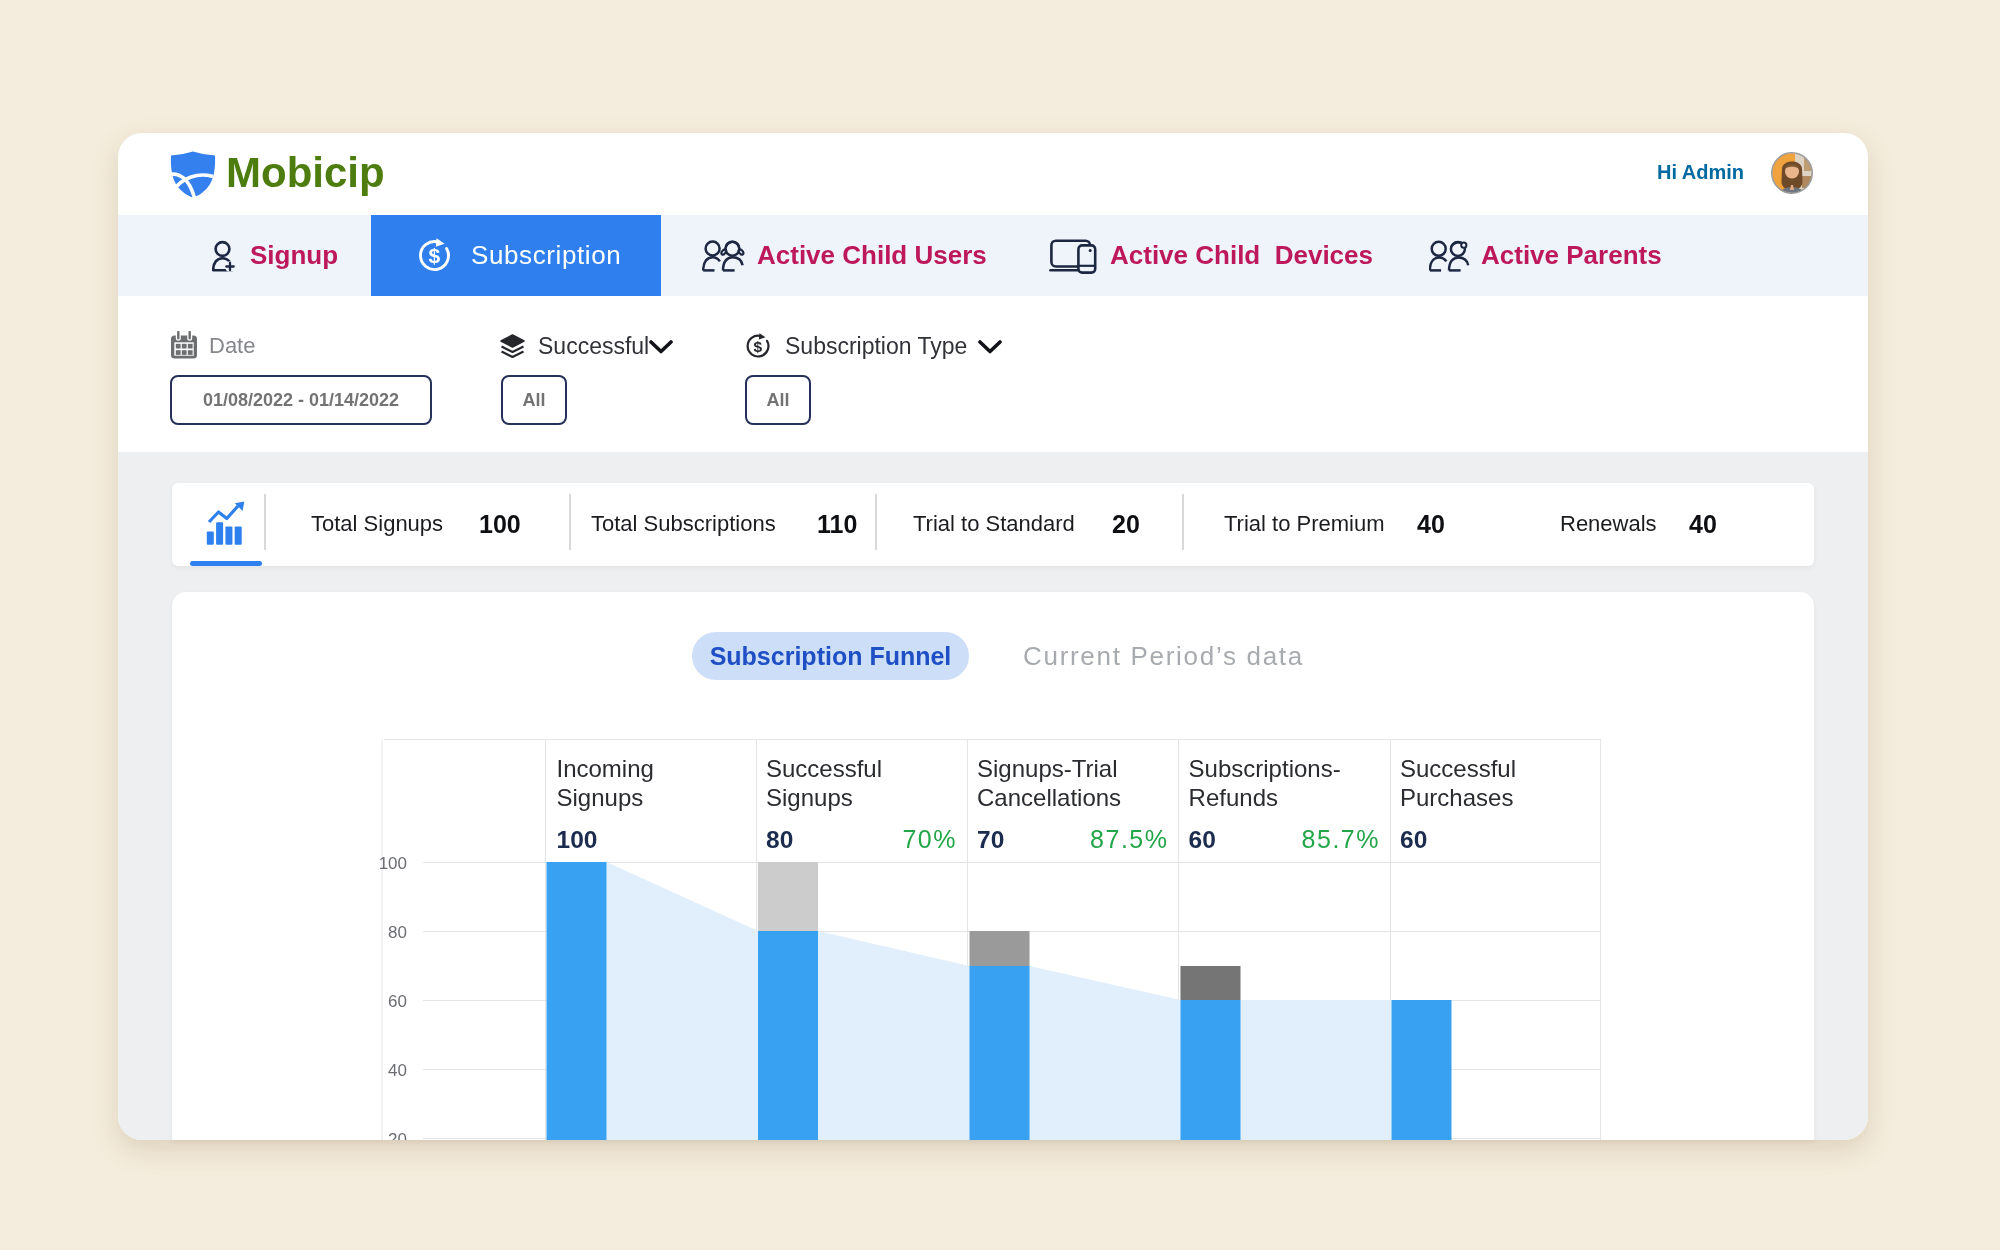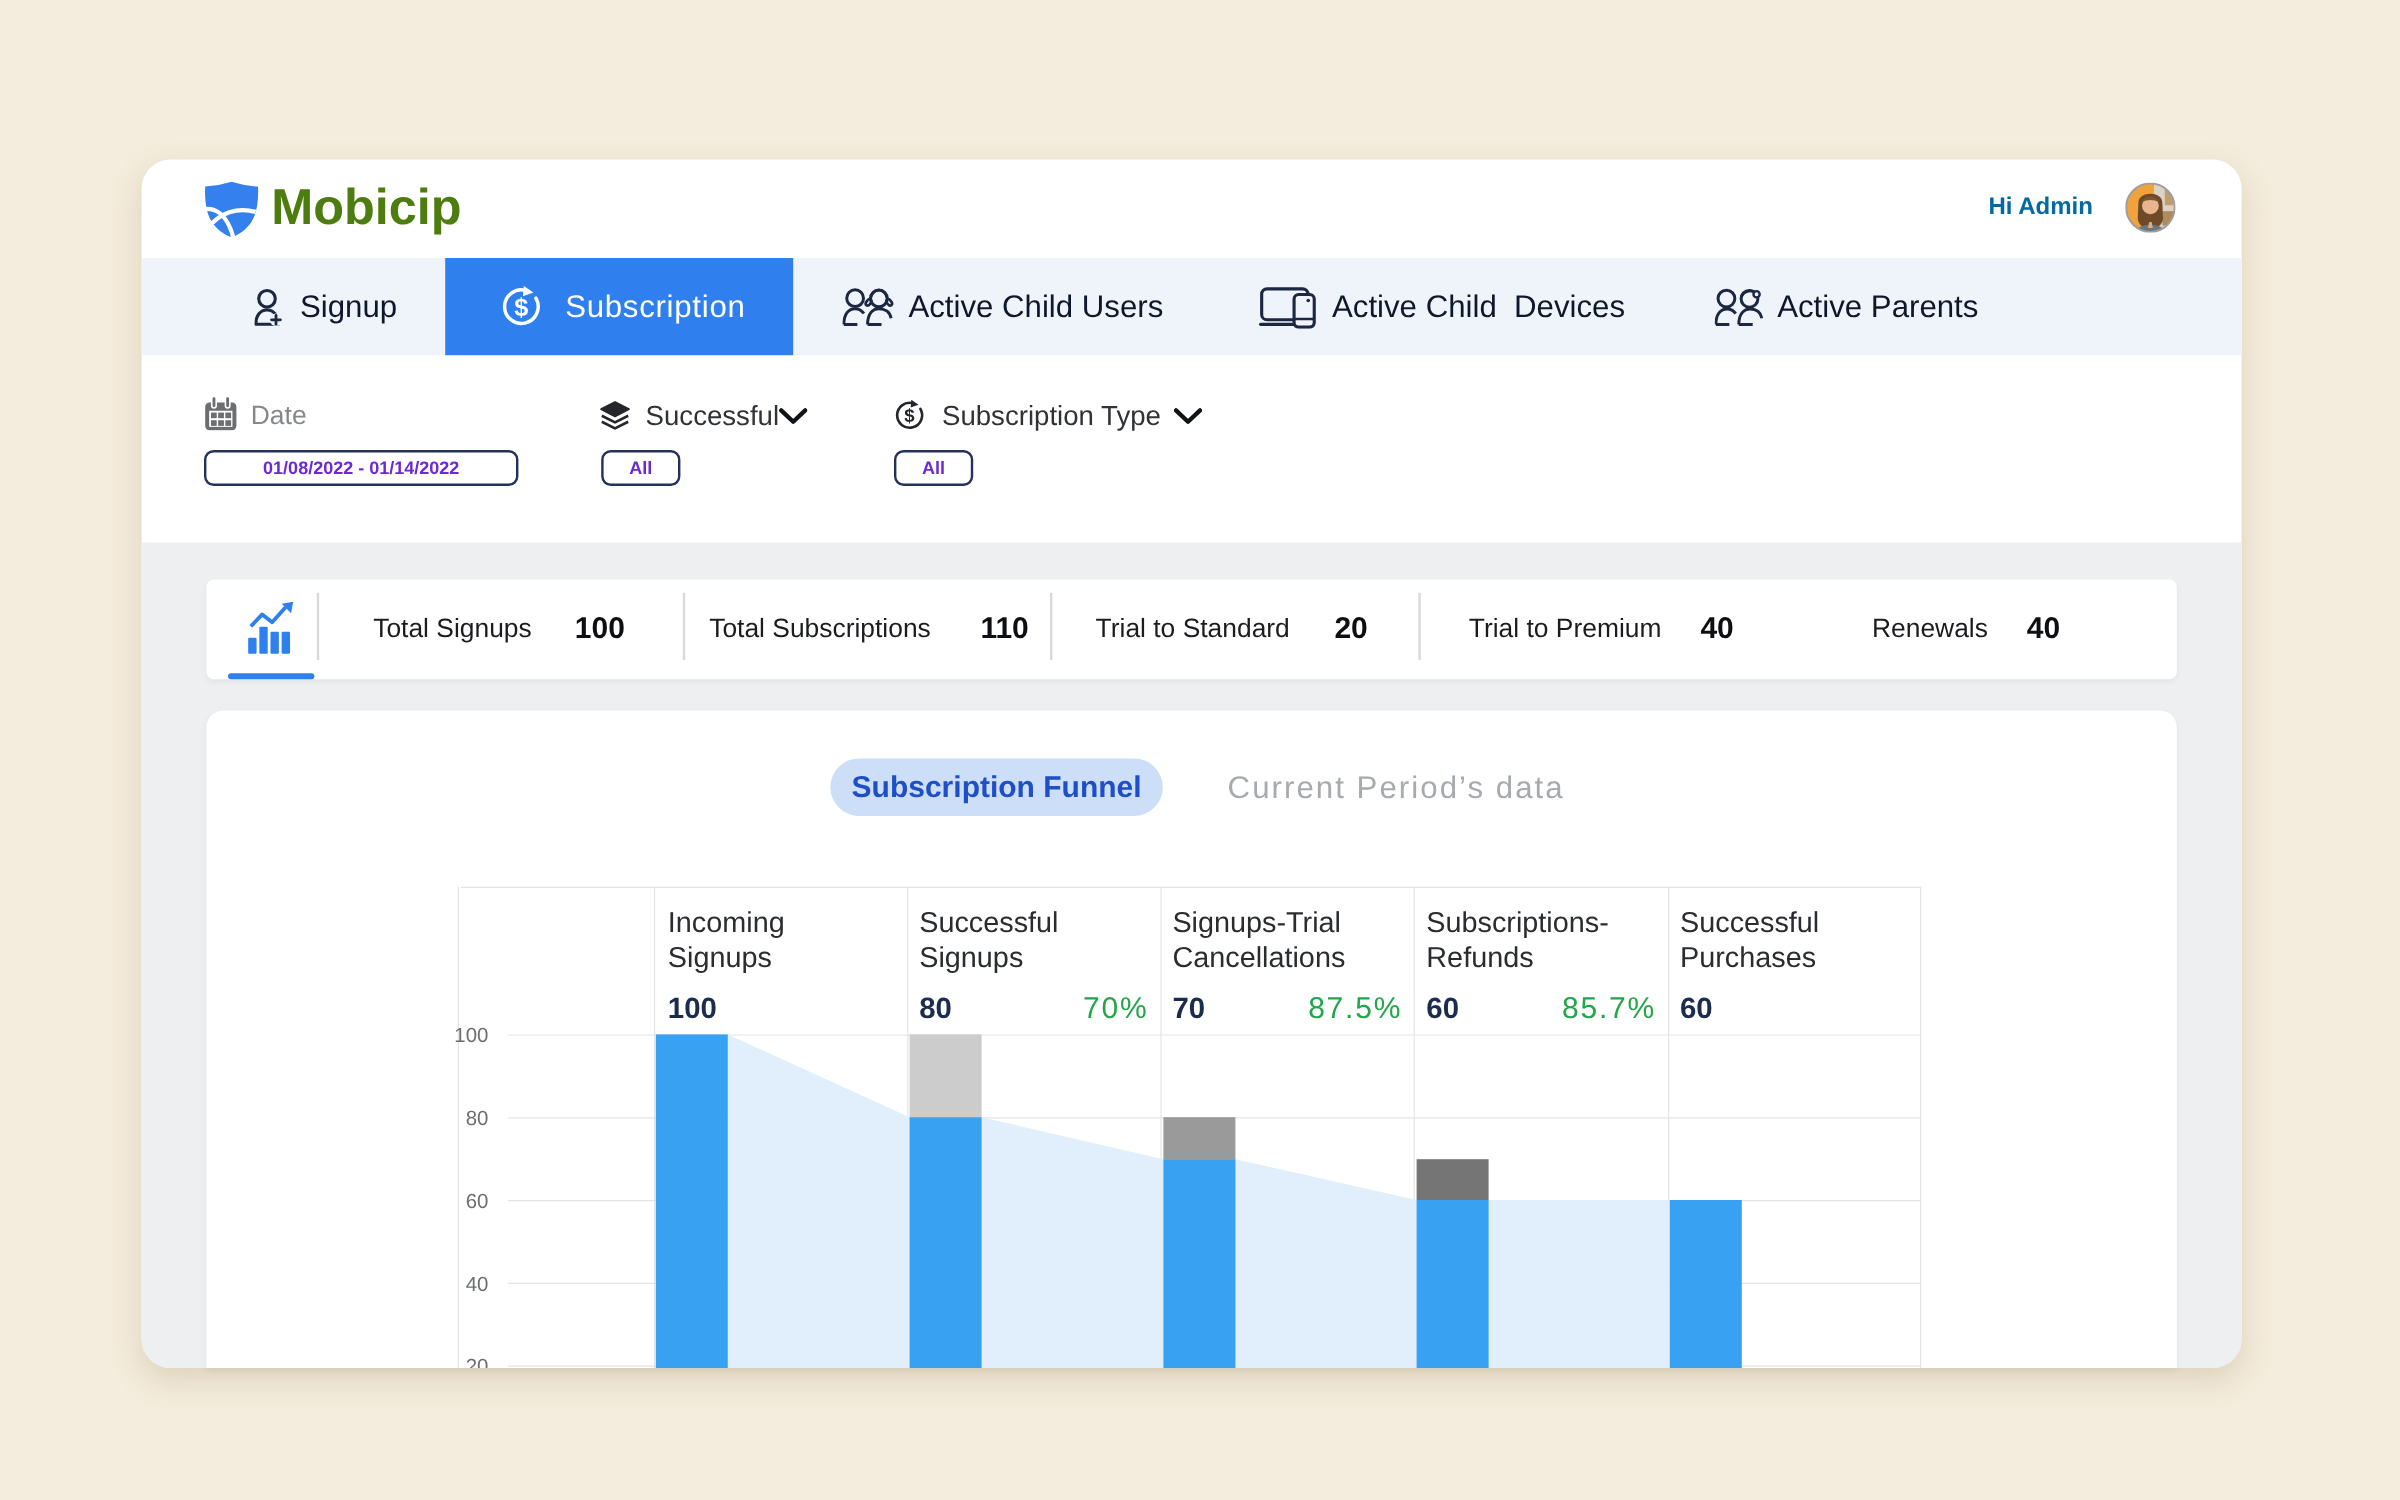--- a/index.html
+++ b/index.html
@@ -9,27 +9,27 @@
   .card {
     position:absolute; left:118px; top:133px; width:1750px; height:1007px;
     background:#ffffff; border-radius:24px; overflow:hidden;
     box-shadow:0 10px 24px rgba(167,144,108,0.28);
   }
   
   .logo-text { position:absolute; left:226px; top:149px; font-size:42px; font-weight:bold; color:#4d7c0f; letter-spacing:0px; }
   .hi-admin { position:absolute; left:1657px; top:161px; font-size:20px; font-weight:700; color:#0369a1; }
   
   .nav { position:absolute; left:118px; top:215px; width:1750px; height:81px; background:#eff4fb; }
-  .tab-label { position:absolute; top:0; height:81px; display:flex; align-items:center; font-size:26px; color:#0f172a; }
+  .tab-label { position:absolute; top:0; height:81px; display:flex; align-items:center; font-size:26px; color:#be185d;font-weight:bold; }
   .tab-active { position:absolute; left:253px; top:0; width:290px; height:81px; background:#2f80ee; }
   
   .flt-label { position:absolute; font-size:23px; color:#303237; }
-  .flt-box { position:absolute; top:375px; height:30px; border:2px solid #25305b; border-radius:8px;
+  .flt-box { position:absolute; top:375px; height:50px; border:2px solid #25305b; border-radius:8px;
              display:flex; align-items:center; justify-content:center;
-             font-size:15px; font-weight:600; color:#6d28d9; background:#fff; }
+             font-size:18px; font-weight:600; color:#737373; background:#fff; }
   
   .graybg { position:absolute; left:118px; top:452px; width:1750px; height:688px; background:#edeff1; border-radius:0 0 24px 24px; }
   .stats { position:absolute; left:172px; top:483px; width:1642px; height:83px; background:#fff; border-radius:6px;
            box-shadow:0 2px 5px rgba(0,0,0,0.05); }
   .stat-lab { position:absolute; font-size:22px; color:#1b1c1f; top:28px; }
   .stat-num { position:absolute; font-size:25px; font-weight:bold; color:#0e0f12; top:27px; }
   .stat-div { position:absolute; top:11px; width:2px; height:56px; background:#d8d9db; }
   .chartcard { position:absolute; left:172px; top:592px; width:1642px; height:548px; background:#fff; border-radius:14px 14px 0 0;
            box-shadow:0 2px 5px rgba(0,0,0,0.05); }
   .pill { position:absolute; left:520px; top:40px; width:277px; height:48px; background:#cddef8; border-radius:24px;

